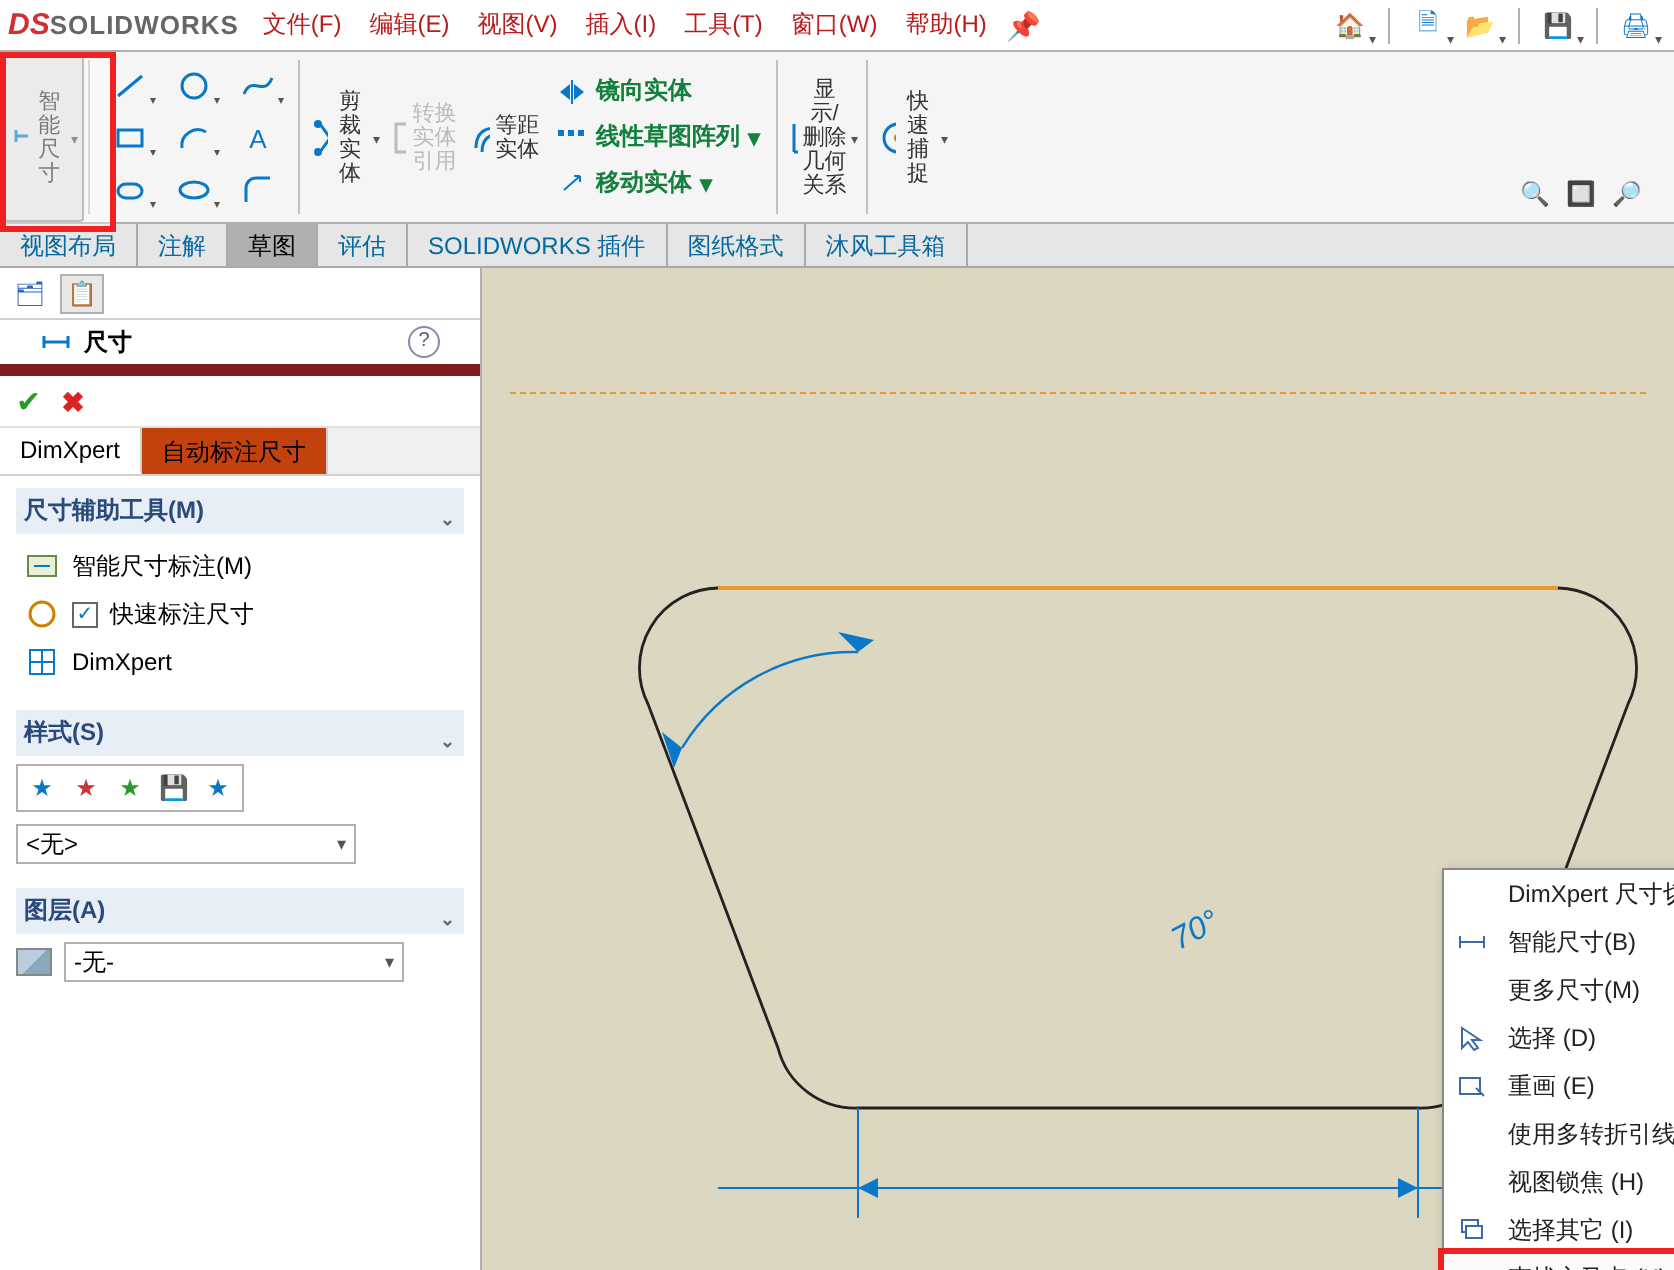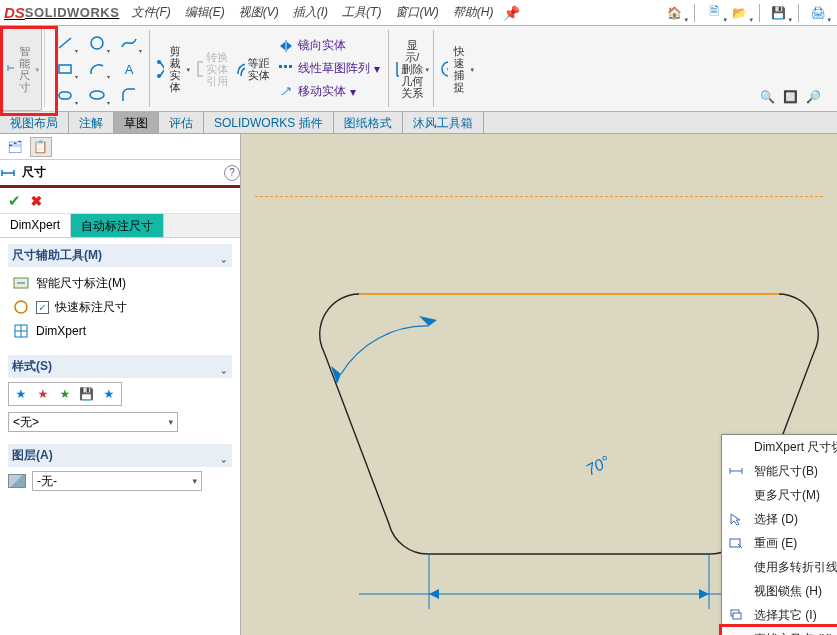--- a/index.html
+++ b/index.html
@@ -1,64 +1,64 @@
 <!DOCTYPE html>
 <html><head>
 <meta charset="utf-8">
 <style>
 * { margin:0; padding:0; box-sizing:border-box; font-family:"Microsoft YaHei","Segoe UI",Arial,sans-serif; font-size:12px; }
 html,body { width:837px; height:635px; overflow:hidden; background:#fff; }
 
 
 .menubar { height:26px; display:flex; align-items:center; border-bottom:1px solid #b0b0b0; background:#ffffff; }
-.logo { display:flex; align-items:center; padding:0 6px 0 4px;text-decoration:underline; }
+.logo { display:flex; align-items:center; padding:0 6px 0 4px; }
 .logo-ds { color:#d03030; font-weight:700; font-size:15px; font-style:italic; }
 .logo-txt { color:#666; font-weight:700; font-size:13px; letter-spacing:0.5px; }
 .menu-items { display:flex; gap:14px; margin-left:6px; }
-.menu-item { color:#404040; white-space:nowrap;font-style:italic; }
+.menu-item { color:#b91c1c; white-space:nowrap; }
 .pin { margin:0 10px; color:#0a78c8; font-size:14px; }
 .menubar-right { display:flex; align-items:center; gap:4px; margin-left:auto; padding-right:8px; }
 .mb-ico { width:22px; height:20px; display:flex; align-items:center; justify-content:center; color:#0a78c8; position:relative; }
 .mb-ico .dd { position:absolute; right:-2px; bottom:-1px; font-size:7px; color:#555; }
 .mb-sep { width:1px; height:18px; background:#b0b0b0; margin:0 4px; }
 
 
 .ribbon { height:86px; display:flex; align-items:stretch; background:#f5f5f5; border-bottom:1px solid #b0b0b0; }
 .ribbon-highlight { position:absolute; top:0; left:0; width:58px; height:90px; border:3px solid #e22; background:rgba(255,255,255,0.35); pointer-events:none; z-index:5; }
 .big-btn { width:40px; display:flex; flex-direction:row; align-items:center; justify-content:center; gap:2px; padding:4px 2px; color:#333; }
 .big-btn.pressed { background:#e0e0e0; border:1px solid #9a9a9a; border-radius:2px; }
 .big-btn .lbl { font-size:11px; text-align:center; line-height:12px; }
 .big-btn .dd-s { font-size:7px; color:#555; margin-top:2px; }
 .rsep { width:1px; background:#c0c0c0; margin:4px 2px; }
 .mini-grid { display:grid; grid-template-columns:repeat(3,32px); grid-template-rows:repeat(3,26px); align-items:center; justify-items:center; padding:4px 2px; }
 .mini-grid .mi { width:28px; height:22px; display:flex; align-items:center; justify-content:center; color:#0a78c8; position:relative; }
 .mini-grid .mi .dd { position:absolute; right:1px; bottom:0; font-size:6px; color:#555; }
 .list-col { display:flex; flex-direction:column; justify-content:center; gap:6px; padding:4px 6px; }
-.list-row { display:flex; align-items:center; gap:4px; color:#4c1d95; white-space:nowrap; }
+.list-row { display:flex; align-items:center; gap:4px; color:#15803d; white-space:nowrap;font-weight:bold; }
 
 
 .tabbar { height:22px; display:flex; background:#e6e6e6; border-bottom:1px solid #a9a9a9; }
 .tab { padding:3px 10px; border-right:1px solid #a9a9a9; color:#0369a1; background:#e6e6e6; }
 .tab.active, .tab.depressed { background:#b0b0b0; color:#000; }
 
 
 .main { display:flex; height:calc(635px - 26px - 86px - 22px); position:relative; }
 
 
 .leftpanel { width:241px; background:#fff; border-right:1px solid #b0b0b0; display:flex; flex-direction:column; overflow:hidden; }
 .lp-tabs { height:26px; display:flex; padding:3px 4px; gap:4px; border-bottom:1px solid #cfcfcf; }
 .lp-tab { width:22px; height:20px; border:1px solid transparent; display:flex; align-items:center; justify-content:center; color:#2a66c8; }
 .lp-tab.active { background:#e8e8e8; border:1px solid #b0b0b0; }
-.lp-title { height:28px; display:flex; align-items:center; padding:0 0; gap:6px; border-bottom:3px solid #7f1d1d; }
+.lp-title { height:28px; display:flex; align-items:center; padding:0 20px; gap:6px; border-bottom:6px solid #7f1d1d; }
 .lp-title .help { margin-left:auto; width:16px;height:16px; border:1px solid #88a; border-radius:8px; text-align:center; line-height:14px; color:#557; font-size:10px; }
 .lp-okrow { height:26px; display:flex; align-items:center; padding:0 8px; gap:10px; border-bottom:1px solid #e0e0e0; }
 .ok { color:#2a9a2a; font-size:15px; }
 .cancel { color:#d22; font-weight:700; font-size:14px; }
 .lp-subtabs { height:24px; display:flex; border-bottom:1px solid #cfcfcf; background:#efefef; }
-.lp-subtab { padding:4px 10px; border-right:1px solid #cfcfcf; background:#14b8a6; }
+.lp-subtab { padding:4px 10px; border-right:1px solid #cfcfcf; background:#c2410c; }
 .lp-subtab.active { background:#fff; border-bottom:1px solid #fff; }
 .lp-section { padding:6px 8px; }
 .lp-head { font-weight:700; color:#294a7a; background:#e8eef6; padding:3px 4px; margin-bottom:4px; display:flex; }
 .lp-head::after { content:"⌃"; margin-left:auto; font-size:9px; color:#666; transform:rotate(180deg); }
 .lp-row { display:flex; align-items:center; gap:6px; padding:3px 4px; }
 .checkbox { width:13px; height:13px; border:1px solid #666; display:inline-flex; align-items:center; justify-content:center; font-size:10px; color:#0a78c8; }
 .toolbar-mini { display:flex; gap:2px; border:1px solid #b0b0b0; padding:2px; background:#fff; width:fit-content; }
 .toolbar-mini .tb { width:20px; height:18px; display:flex;align-items:center;justify-content:center; color:#0a78c8; }
 .combobox { width:170px; height:20px; border:1px solid #b0b0b0; background:#fff; display:flex; align-items:center; padding:0 4px; }
 .combobox::after{ content:"▾"; margin-left:auto; color:#555; font-size:9px; }

